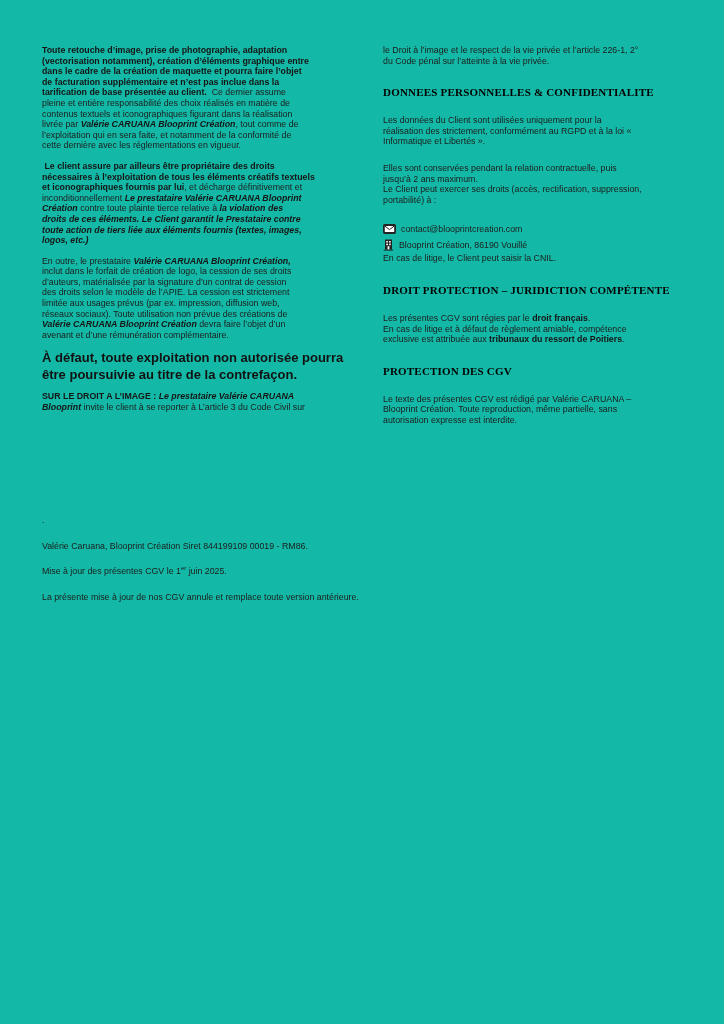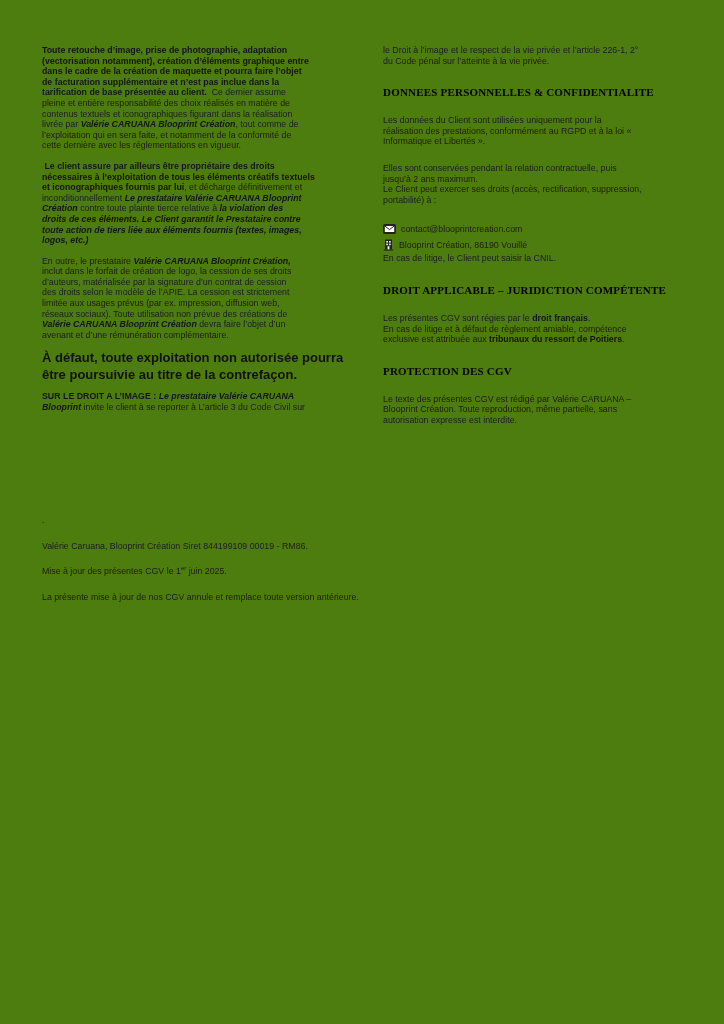--- a/index.html
+++ b/index.html
@@ -1,20 +1,20 @@
 <!DOCTYPE html>
 <html><head>
 <meta charset="utf-8">
 <style>
   html, body { margin: 0; padding: 0; background: #ffffff; }
   .page {
     position: relative;
     width: 724px;
     height: 1024px;
-    background: #4d7c0f;
+    background: #14b8a6;
     overflow: hidden;
     font-family: "Liberation Sans", sans-serif;
     color: #1c1c1c;
     text-decoration: underline;
   }
   .col { position: absolute; top: 45px; }
   .col-left  { left: 42px;  width: 330px; }
   .col-right { left: 383px; width: 318px; }
   .footer    { position: absolute; left: 42px; top: 515px; width: 650px; }
 
@@ -114,21 +114,21 @@
   </div>
 
   <div class="col col-right">
 
     <p class="body">le Droit à l’image et le respect de la vie privée et l’article 226-1, 2°
 du Code pénal sur l’atteinte à la vie privée.</p>
 
     <p class="h-serif">DONNEES PERSONNELLES &amp; CONFIDENTIALITE</p>
 
     <p class="body">Les données du Client sont utilisées uniquement pour la
-réalisation des prestations, conformément au RGPD et à la loi «
+réalisation des strictement, conformément au RGPD et à la loi «
 Informatique et Libertés ».</p>
 
     <p class="body gap-top">Elles sont conservées pendant la relation contractuelle, puis
 jusqu’à 2 ans maximum.
 Le Client peut exercer ses droits (accès, rectification, suppression,
 portabilité) à :</p>
 
     <div class="contact-list">
       <div class="contact-line">
         <svg width="13" height="10" viewBox="0 0 13 10">
@@ -147,21 +147,21 @@
           <rect x="6.1" y="4.6" width="1.6" height="1.6" fill="#ffffff"></rect>
           <rect x="4.6" y="7.2" width="1.8" height="3.3" fill="#ffffff"></rect>
           <rect x="0.8" y="10.6" width="9.4" height="1" fill="#222222"></rect>
         </svg>
         <span>Blooprint Création, 86190 Vouillé</span>
       </div>
     </div>
 
     <p class="body p-litige">En cas de litige, le Client peut saisir la CNIL.</p>
 
-    <p class="h-serif">DROIT APPLICABLE – JURIDICTION COMPÉTENTE</p>
+    <p class="h-serif">DROIT PROTECTION – JURIDICTION COMPÉTENTE</p>
 
     <p class="body"><span>Les présentes CGV sont régies par le </span><span class="b">droit français</span><span>.
 En cas de litige et à défaut de règlement amiable, compétence
 exclusive est attribuée aux </span><span class="b">tribunaux du ressort de Poitiers</span><span>.</span></p>
 
     <p class="h-serif">PROTECTION DES CGV</p>
 
     <p class="body">Le texte des présentes CGV est rédigé par Valérie CARUANA –
 Blooprint Création. Toute reproduction, même partielle, sans
 autorisation expresse est interdite.</p>

